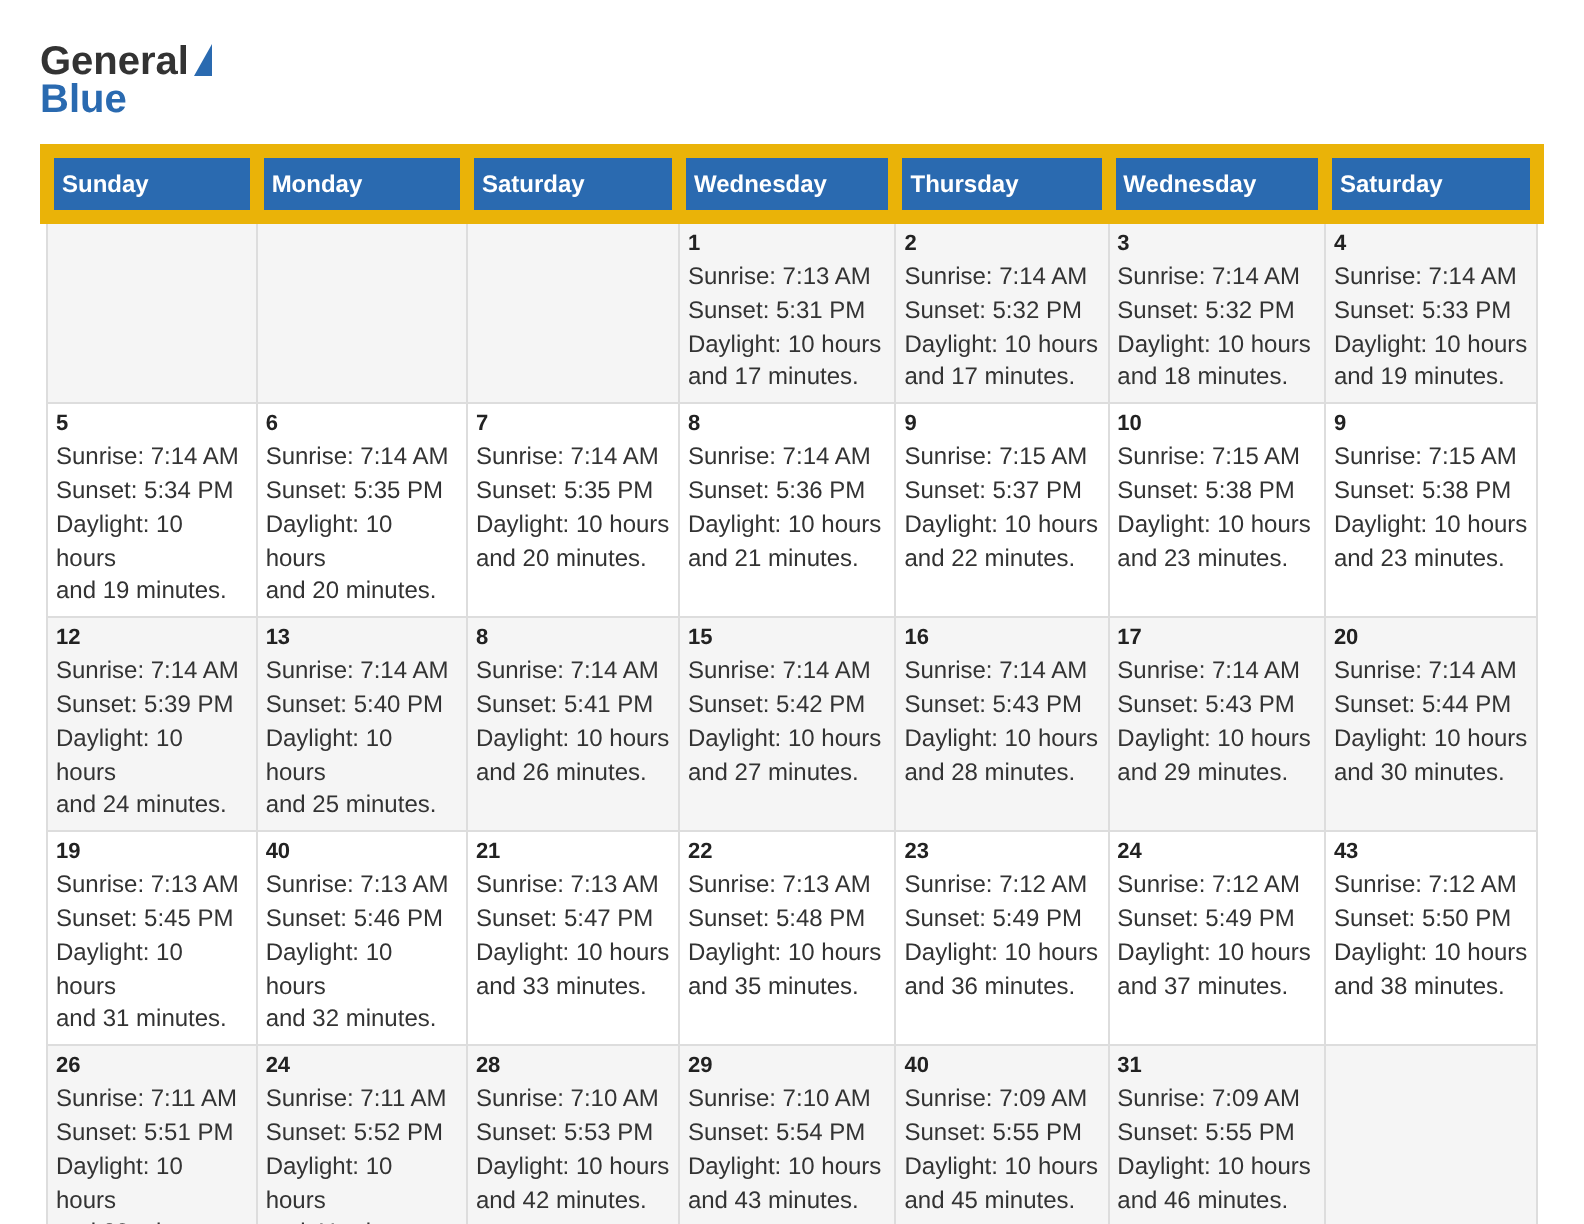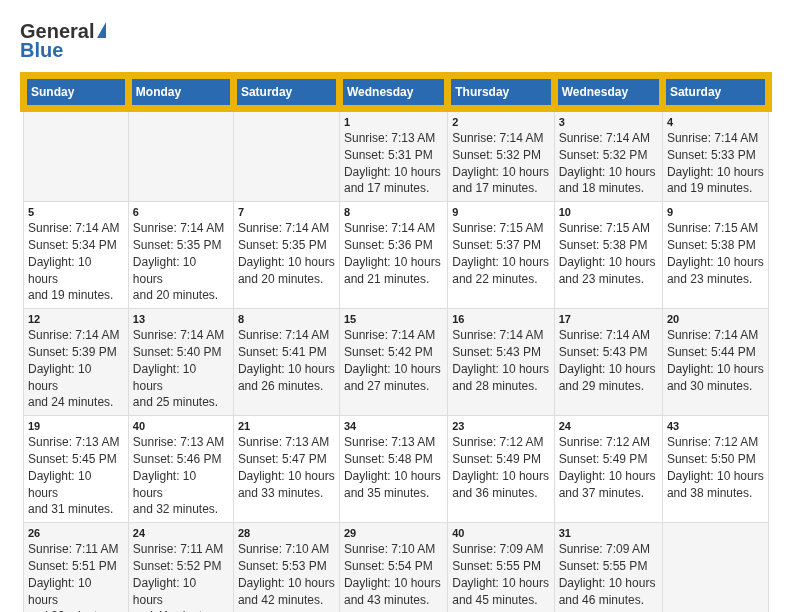--- a/index.html
+++ b/index.html
@@ -262,21 +262,21 @@
 and 32 minutes.</div>
           </td>
           <td>
             <span class="day-num">21</span>
             <div class="cell-content" style="white-space: pre-line;">Sunrise: 7:13 AM
 Sunset: 5:47 PM
 Daylight: 10 hours
 and 33 minutes.</div>
           </td>
           <td>
-            <span class="day-num">34</span>
+            <span class="day-num">22</span>
             <div class="cell-content" style="white-space: pre-line;">Sunrise: 7:13 AM
 Sunset: 5:48 PM
 Daylight: 10 hours
 and 35 minutes.</div>
           </td>
           <td>
             <span class="day-num">23</span>
             <div class="cell-content" style="white-space: pre-line;">Sunrise: 7:12 AM
 Sunset: 5:49 PM
 Daylight: 10 hours

